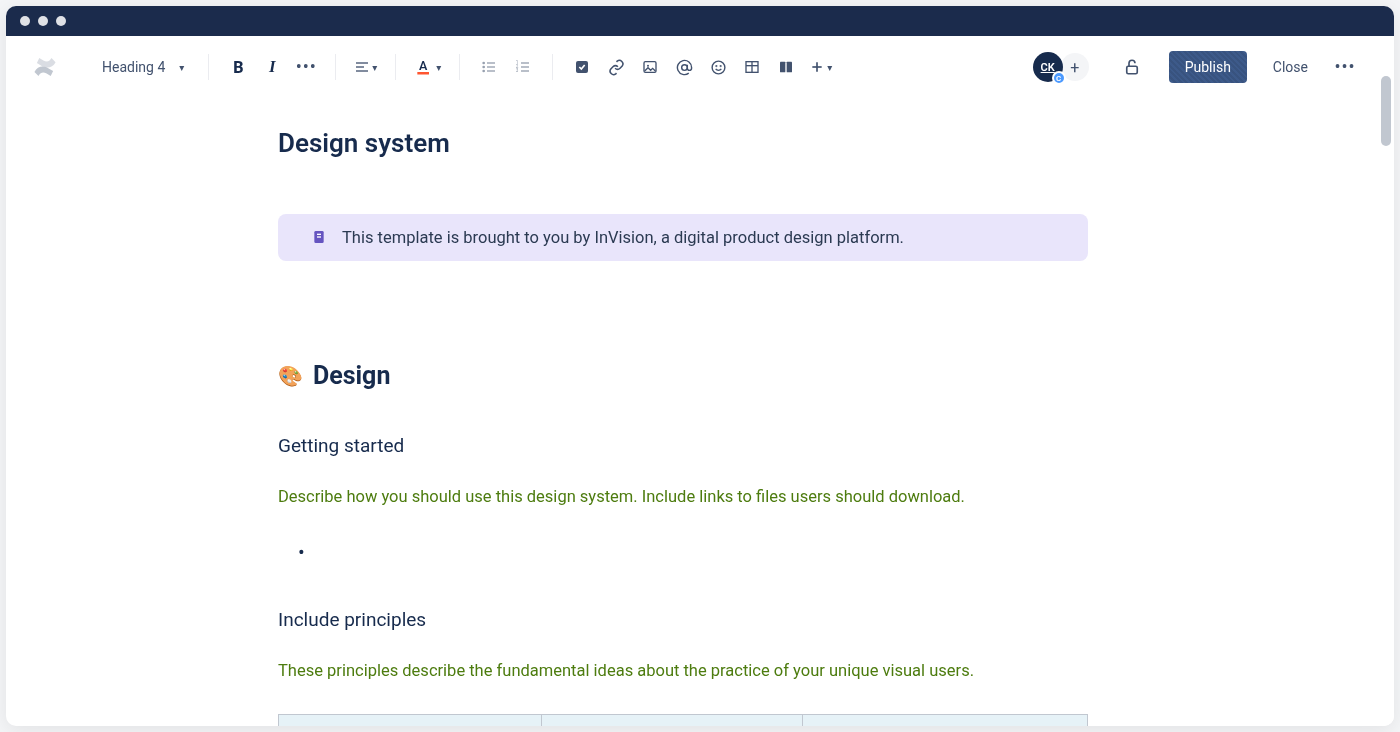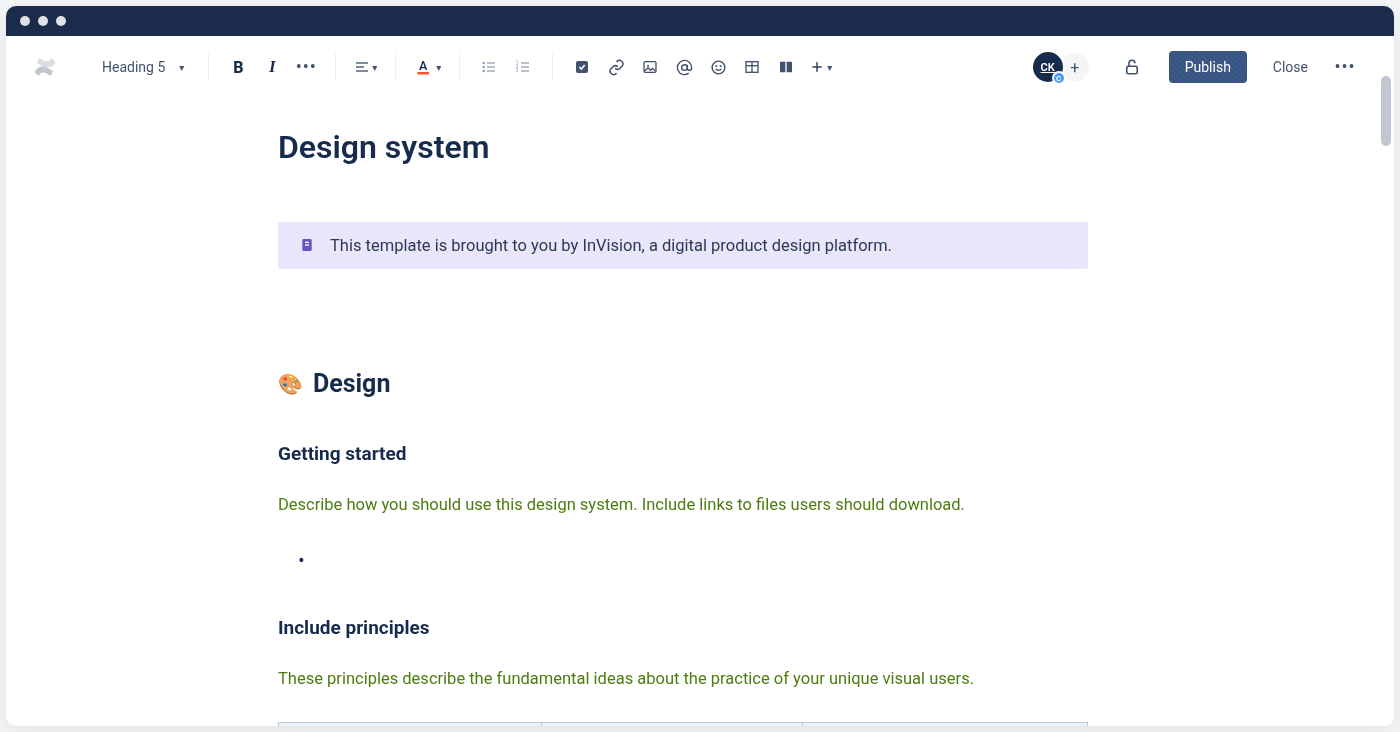--- a/index.html
+++ b/index.html
@@ -139,50 +139,50 @@
     border-radius:3px;
   }
   .more-menu { margin-left:6px; }
   
   .doc {
     max-width: 810px;
     margin: 0 0 0 272px;
     padding: 30px 0 40px 0;
   }
   .page-title {
-    font-size: 32px;
+    font-size: 26px;
     font-weight: 600;
     color: #172b4d;
     margin-bottom: 56px;
   }
   .info-panel {
     background: #e9e5fb;
-    border-radius: 2px;
-    padding: 14px 20px;
+    border-radius: 8px;
+    padding: 14px 32px;
     display:flex; align-items:flex-start; gap:14px;
     color:#2b3a52;
     font-size: 16.5px;
     margin-bottom: 100px;
   }
   .panel-icon {
     width:18px; height:18px;
     display:flex; align-items:center; justify-content:center;
     color:#6554c0;
   }
   .h1 {
     font-size: 25px;
     font-weight: 700;
     color:#172b4d;
     display:flex; align-items:center; gap:10px;
     margin-bottom: 44px;
   }
   .emoji-ico { font-size: 20px; }
   .h2 {
     font-size: 19px;
-    font-weight: 700;
+    font-weight: 400;
     color:#172b4d;
     margin-bottom: 28px;
   }
   .para {
     font-size: 16.5px;
     color:#4d7c0f;
     margin-bottom: 30px;
     line-height: 1.5;
   }
   .bullet-empty {
@@ -222,21 +222,21 @@
 
       <div class="toolbar">
         <div class="logo-wrap">
           <svg class="logo-mark" width="26" height="26" viewBox="0 0 32 32" fill="currentColor">
             <path d="M3 22c4-8 12-8 18-4l5 3-3 6-5-3c-4-2-7-2-10 3z"></path>
             <path opacity="0.6" d="M29 10c-4 8-12 8-18 4L6 11l3-6 5 3c4 2 7 2 10-3z"></path>
           </svg>
         </div>
 
         <div class="text-style-dd">
-          <span>Heading 5</span>
+          <span>Heading 4</span>
           <span class="chev">▾</span>
         </div>
 
         <div class="tb-sep"></div>
 
         <div class="tb-btn">
             <span class="bold-b">B</span>
           </div>
         <div class="tb-btn">
             <span class="italic-i">I</span>

